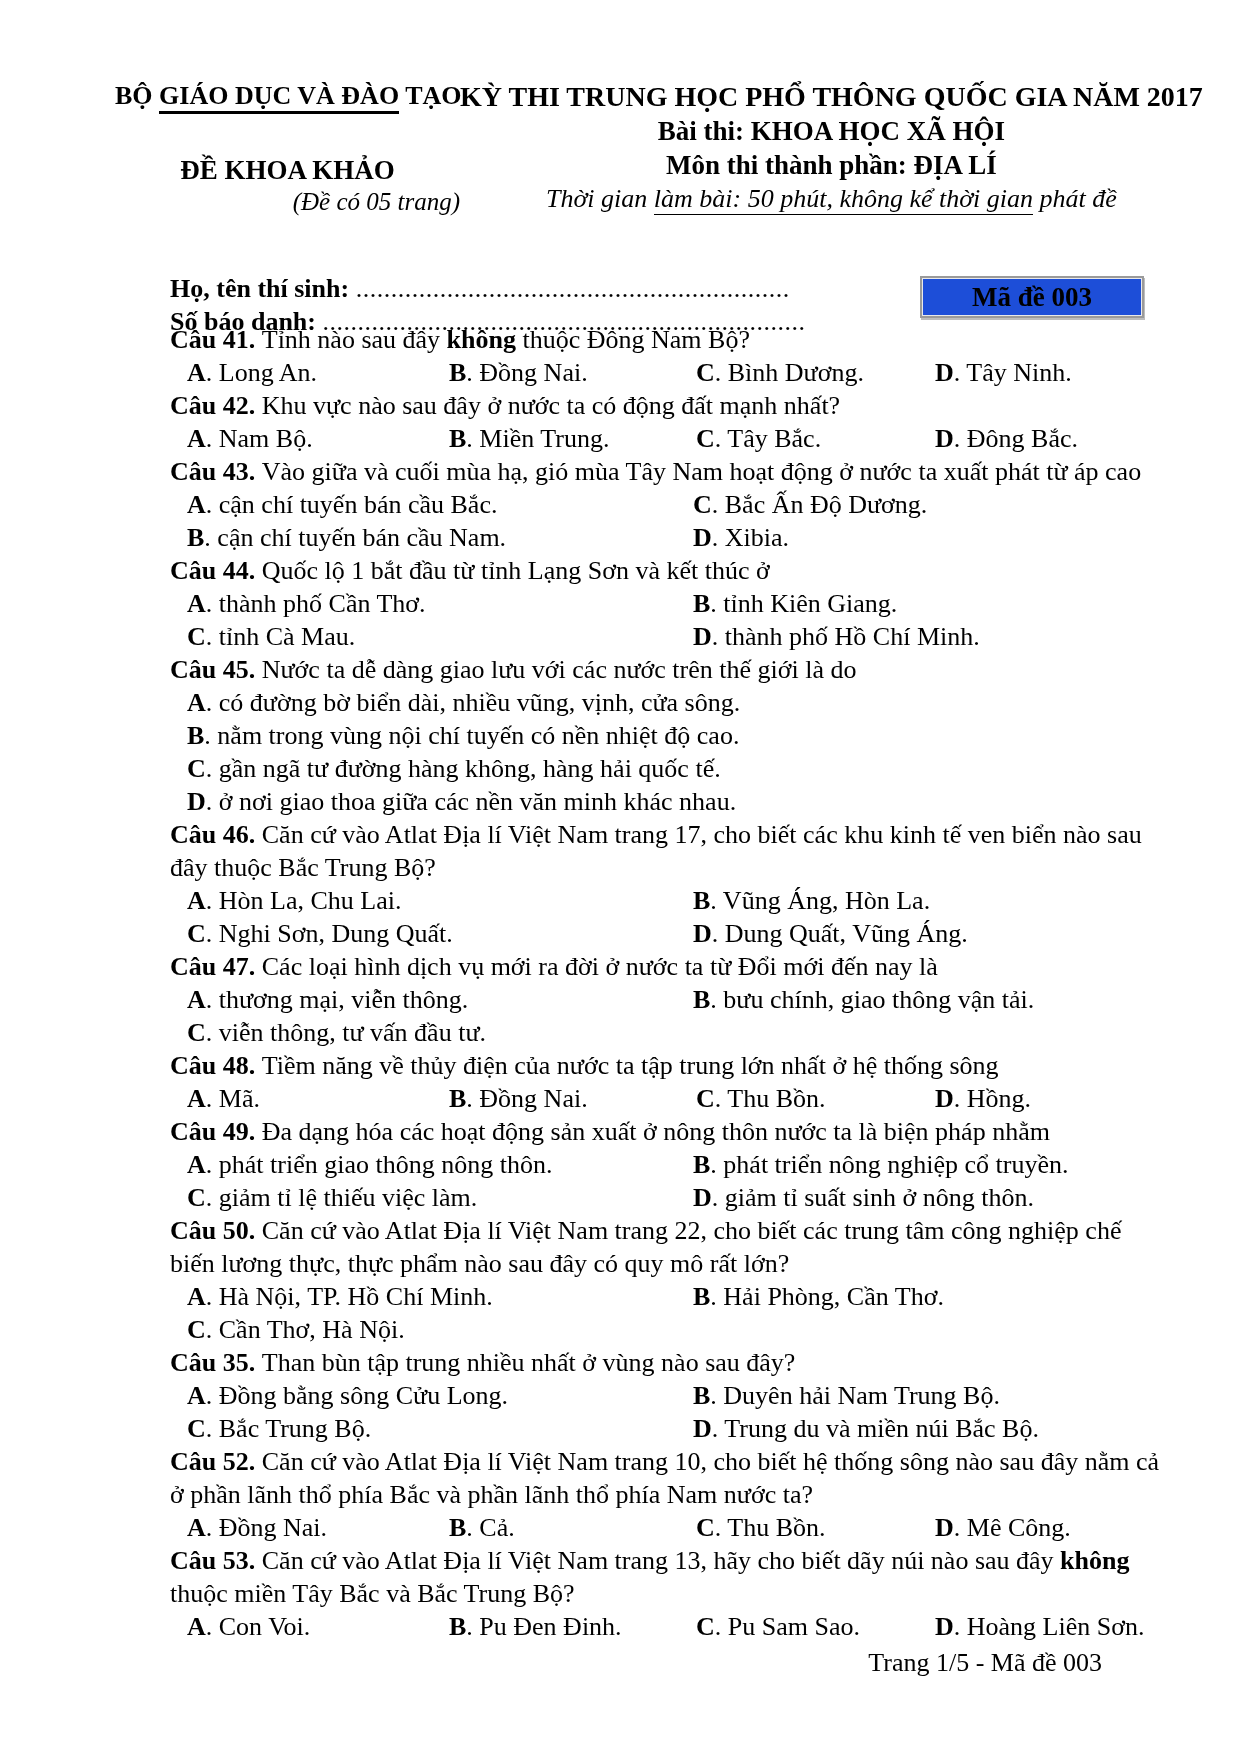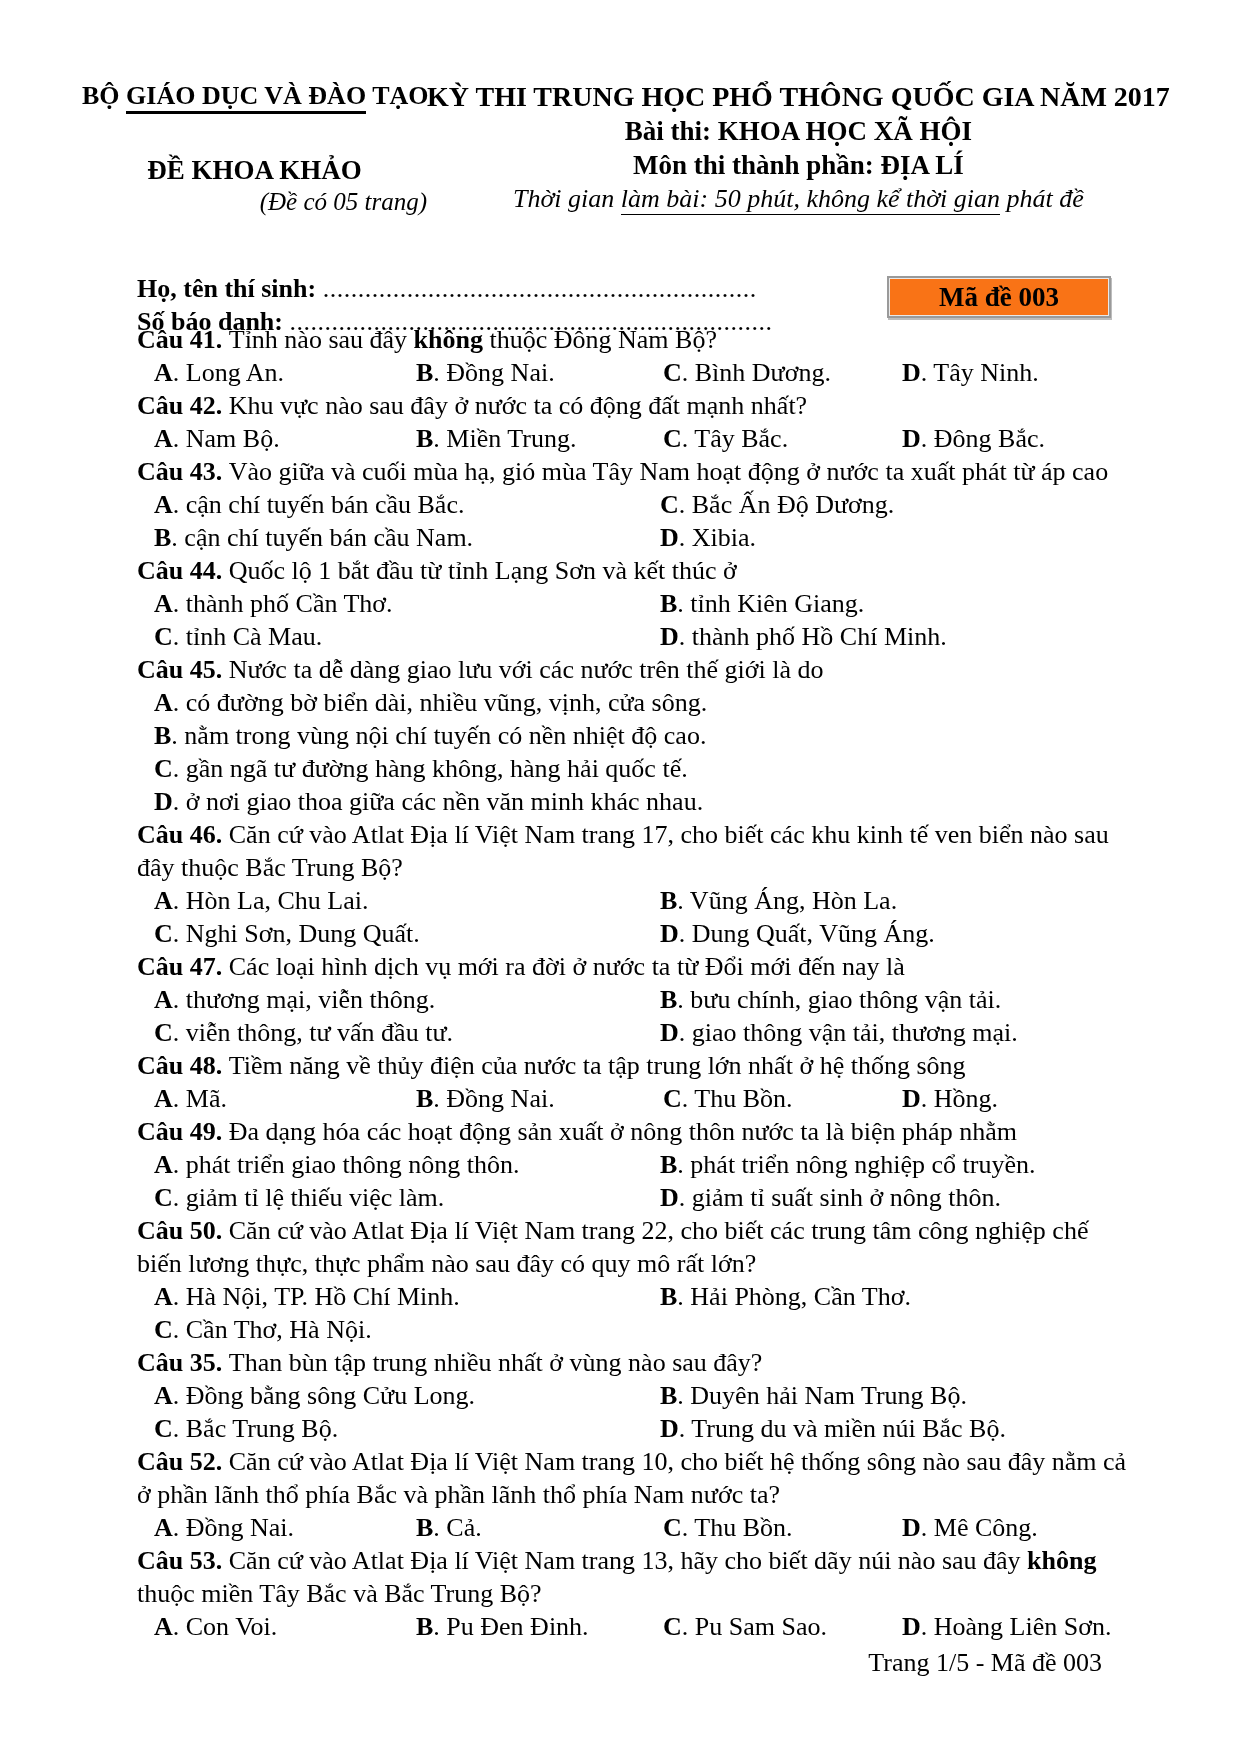--- a/index.html
+++ b/index.html
@@ -1,21 +1,21 @@
 <!DOCTYPE html>
 <html><head>
 <meta charset="utf-8">
 <style>
   html,body{margin:0;padding:0;}
   body{
     width:1240px;height:1754px;position:relative;
     background:#ffffff;color:#000;
     font-family:"Liberation Serif","DejaVu Serif",serif;
   }
-  .page{position:absolute;inset:0;overflow:hidden;}
+  .page{position:absolute;inset:0;overflow:hidden;margin-left:33px;}
 
   
   .header{position:absolute;top:80px;left:82px;right:100px;display:flex;}
   .h-left{width:345px;text-align:center;flex:none;}
   .org-line{font-weight:bold;font-size:26px;line-height:32px;white-space:nowrap;}
   .org-line .useg{border-bottom:3px solid #000;padding-bottom:1px;}
   .exam-label{font-weight:bold;font-size:27px;margin-top:42px;line-height:32px;}
   .pages-note{font-style:italic;font-size:25px;line-height:32px;text-align:right;}
   .h-right{flex:1;text-align:center;}
   .h-title{font-weight:bold;font-size:28px;line-height:34px;white-space:nowrap;}
@@ -25,21 +25,21 @@
 
   
   .candidate{position:absolute;top:272px;left:137px;font-size:26px;line-height:33px;}
   .cand-line .lbl{font-weight:bold;}
   .cand-line .dots{letter-spacing:.5px;}
   .code-box{
     position:absolute;left:887px;top:276px;width:220px;height:38px;
     border:2px solid #9a9a9a;
     box-shadow:inset 0 0 0 1px #e9e9e9, 1px 2px 0 #bdbdbd;
     display:flex;align-items:center;justify-content:center;
-    font-weight:bold;font-size:27px;background:#f97316;
+    font-weight:bold;font-size:27px;background:#1d4ed8;
   }
 
   
   .questions{position:absolute;top:323px;left:137px;width:990px;font-size:26px;line-height:33px;}
   .b{font-weight:bold;}
   .q-num{font-weight:bold;}
   .opts{display:grid;padding-left:17px;}
   .opts.cols4{grid-template-columns:262px 247px 239px 1fr;}
   .opts.cols2{grid-template-columns:506px 1fr;}
   .opts.cols1{grid-template-columns:1fr;}
@@ -136,21 +136,20 @@
           <div class="opt"><span class="q-num">C</span>. Nghi Sơn, Dung Quất.</div>
           <div class="opt"><span class="q-num">D</span>. Dung Quất, Vũng Áng.</div>
         </div>
       </div>
       <div class="question">
         <div class="q-text"><span class="q-num">Câu 47. </span><span>Các loại hình dịch vụ mới ra đời ở nước ta từ Đổi mới đến nay là</span></div>
         <div class="opts cols2">
           <div class="opt"><span class="q-num">A</span>. thương mại, viễn thông.</div>
           <div class="opt"><span class="q-num">B</span>. bưu chính, giao thông vận tải.</div>
           <div class="opt"><span class="q-num">C</span>. viễn thông, tư vấn đầu tư.</div>
-          <div class="opt"><span class="q-num">D</span>. giao thông vận tải, thương mại.</div>
         </div>
       </div>
       <div class="question">
         <div class="q-text"><span class="q-num">Câu 48. </span><span>Tiềm năng về thủy điện của nước ta tập trung lớn nhất ở hệ thống sông</span></div>
         <div class="opts cols4">
           <div class="opt"><span class="q-num">A</span>. Mã.</div>
           <div class="opt"><span class="q-num">B</span>. Đồng Nai.</div>
           <div class="opt"><span class="q-num">C</span>. Thu Bồn.</div>
           <div class="opt"><span class="q-num">D</span>. Hồng.</div>
         </div>

